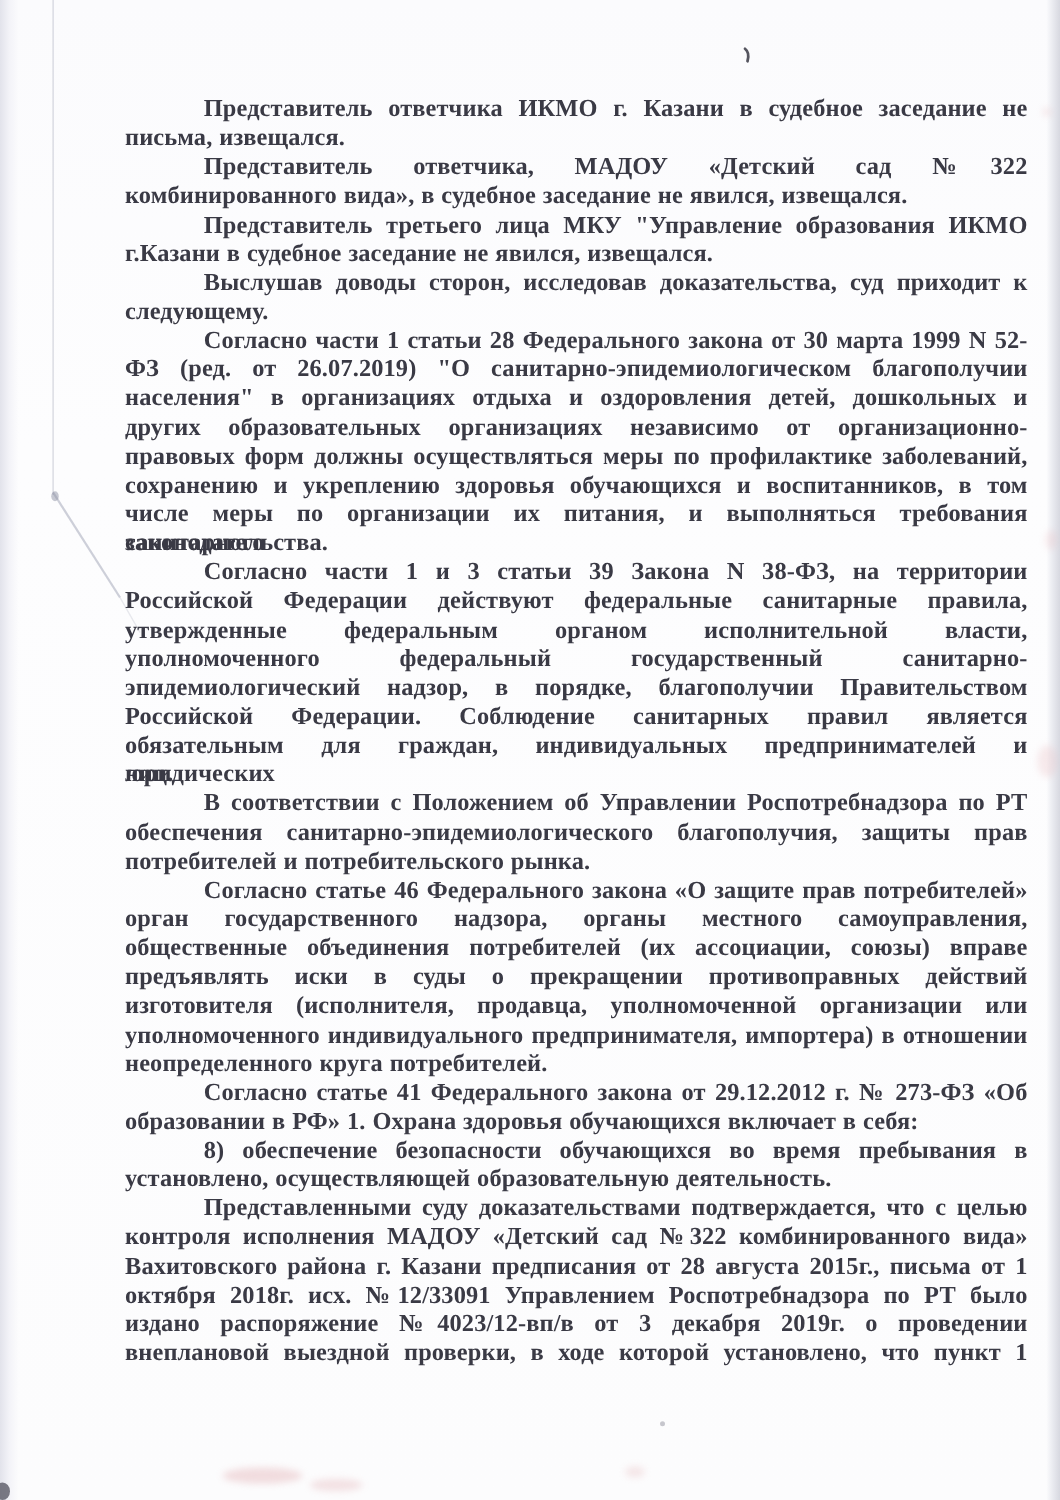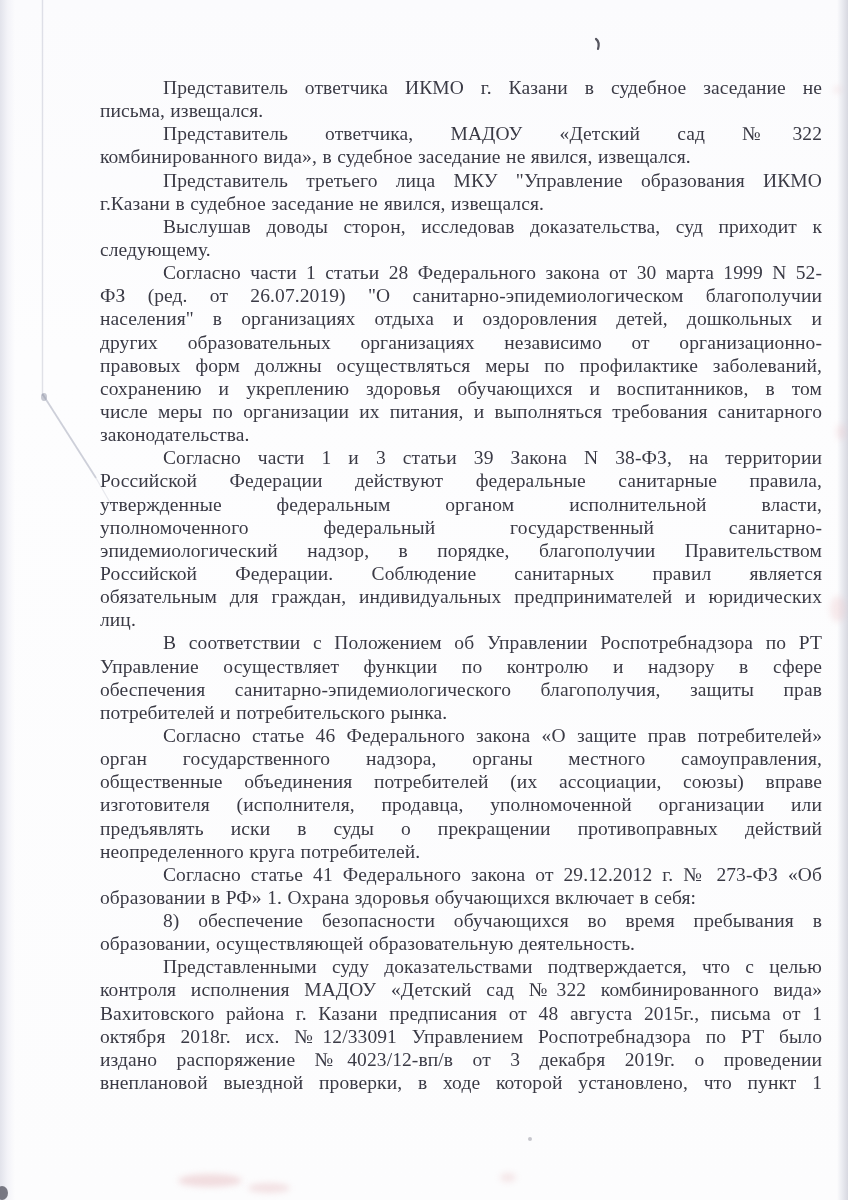--- a/index.html
+++ b/index.html
@@ -11,20 +11,21 @@
     height: 1200px;
     overflow: hidden;
     position: relative;
     background: #fdfdfe;
     font-family: "Liberation Serif", "DejaVu Serif", serif;
   }
   .page {
     position: absolute;
     inset: 0;
     background: linear-gradient(180deg, #fbfbfd 0%, #fdfdfe 30%, #fcfcfd 100%);
+    font-weight: bold;
   }
   
   .edge-left {
     position: absolute;
     left: 0; top: 0;
     width: 15px; height: 100%;
     background: linear-gradient(to right, #e2e3eb 0%, #f3f3f8 50%, rgba(255,255,255,0) 100%);
   }
   .edge-right {
     position: absolute;
@@ -126,33 +127,33 @@
       <div class="line endline">законодательства.</div>
       <div class="line first">Согласно части 1 и 3 статьи 39 Закона N 38-ФЗ, на территории</div>
       <div class="line">Российской Федерации действуют федеральные санитарные правила,</div>
       <div class="line">утвержденные федеральным органом исполнительной власти,</div>
       <div class="line">уполномоченного федеральный государственный санитарно-</div>
       <div class="line">эпидемиологический надзор, в порядке, благополучии Правительством</div>
       <div class="line">Российской Федерации. Соблюдение санитарных правил является</div>
       <div class="line">обязательным для граждан, индивидуальных предпринимателей и юридических</div>
       <div class="line endline">лиц.</div>
       <div class="line first">В соответствии с Положением об Управлении Роспотребнадзора по РТ</div>
-      <div class="line">Управление осуществляет функции по контролю и надзору в сфере</div>
       <div class="line">обеспечения санитарно-эпидемиологического благополучия, защиты прав</div>
       <div class="line endline">потребителей и потребительского рынка.</div>
       <div class="line first">Согласно статье 46 Федерального закона «О защите прав потребителей»</div>
       <div class="line">орган государственного надзора, органы местного самоуправления,</div>
       <div class="line">общественные объединения потребителей (их ассоциации, союзы) вправе</div>
+      <div class="line">предъявлять иски в суды о прекращении противоправных действий</div>
       <div class="line">изготовителя (исполнителя, продавца, уполномоченной организации или</div>
-      <div class="line">предъявлять иски в суды о прекращении противоправных действий</div>
+      <div class="line">уполномоченного индивидуального предпринимателя, импортера) в отношении</div>
       <div class="line endline">неопределенного круга потребителей.</div>
       <div class="line first">Согласно статье 41 Федерального закона от 29.12.2012 г. № 273-ФЗ «Об</div>
       <div class="line endline">образовании в РФ» 1. Охрана здоровья обучающихся включает в себя:</div>
       <div class="line first">8) обеспечение безопасности обучающихся во время пребывания в</div>
-      <div class="line endline">образовании, осуществляющей образовательную деятельность.</div>
+      <div class="line endline">установлено, осуществляющей образовательную деятельность.</div>
       <div class="line first">Представленными суду доказательствами подтверждается, что с целью</div>
       <div class="line">контроля исполнения МАДОУ «Детский сад №322 комбинированного вида»</div>
-      <div class="line">Вахитовского района г. Казани предписания от 48 августа 2015г., письма от 1</div>
+      <div class="line">Вахитовского района г. Казани предписания от 28 августа 2015г., письма от 1</div>
       <div class="line">октября 2018г. исх. №12/33091 Управлением Роспотребнадзора по РТ было</div>
       <div class="line">издано распоряжение №4023/12-вп/в от 3 декабря 2019г. о проведении</div>
       <div class="line">внеплановой выездной проверки, в ходе которой установлено, что пункт 1</div>
     </div>
 </div>
 
 </body></html>

